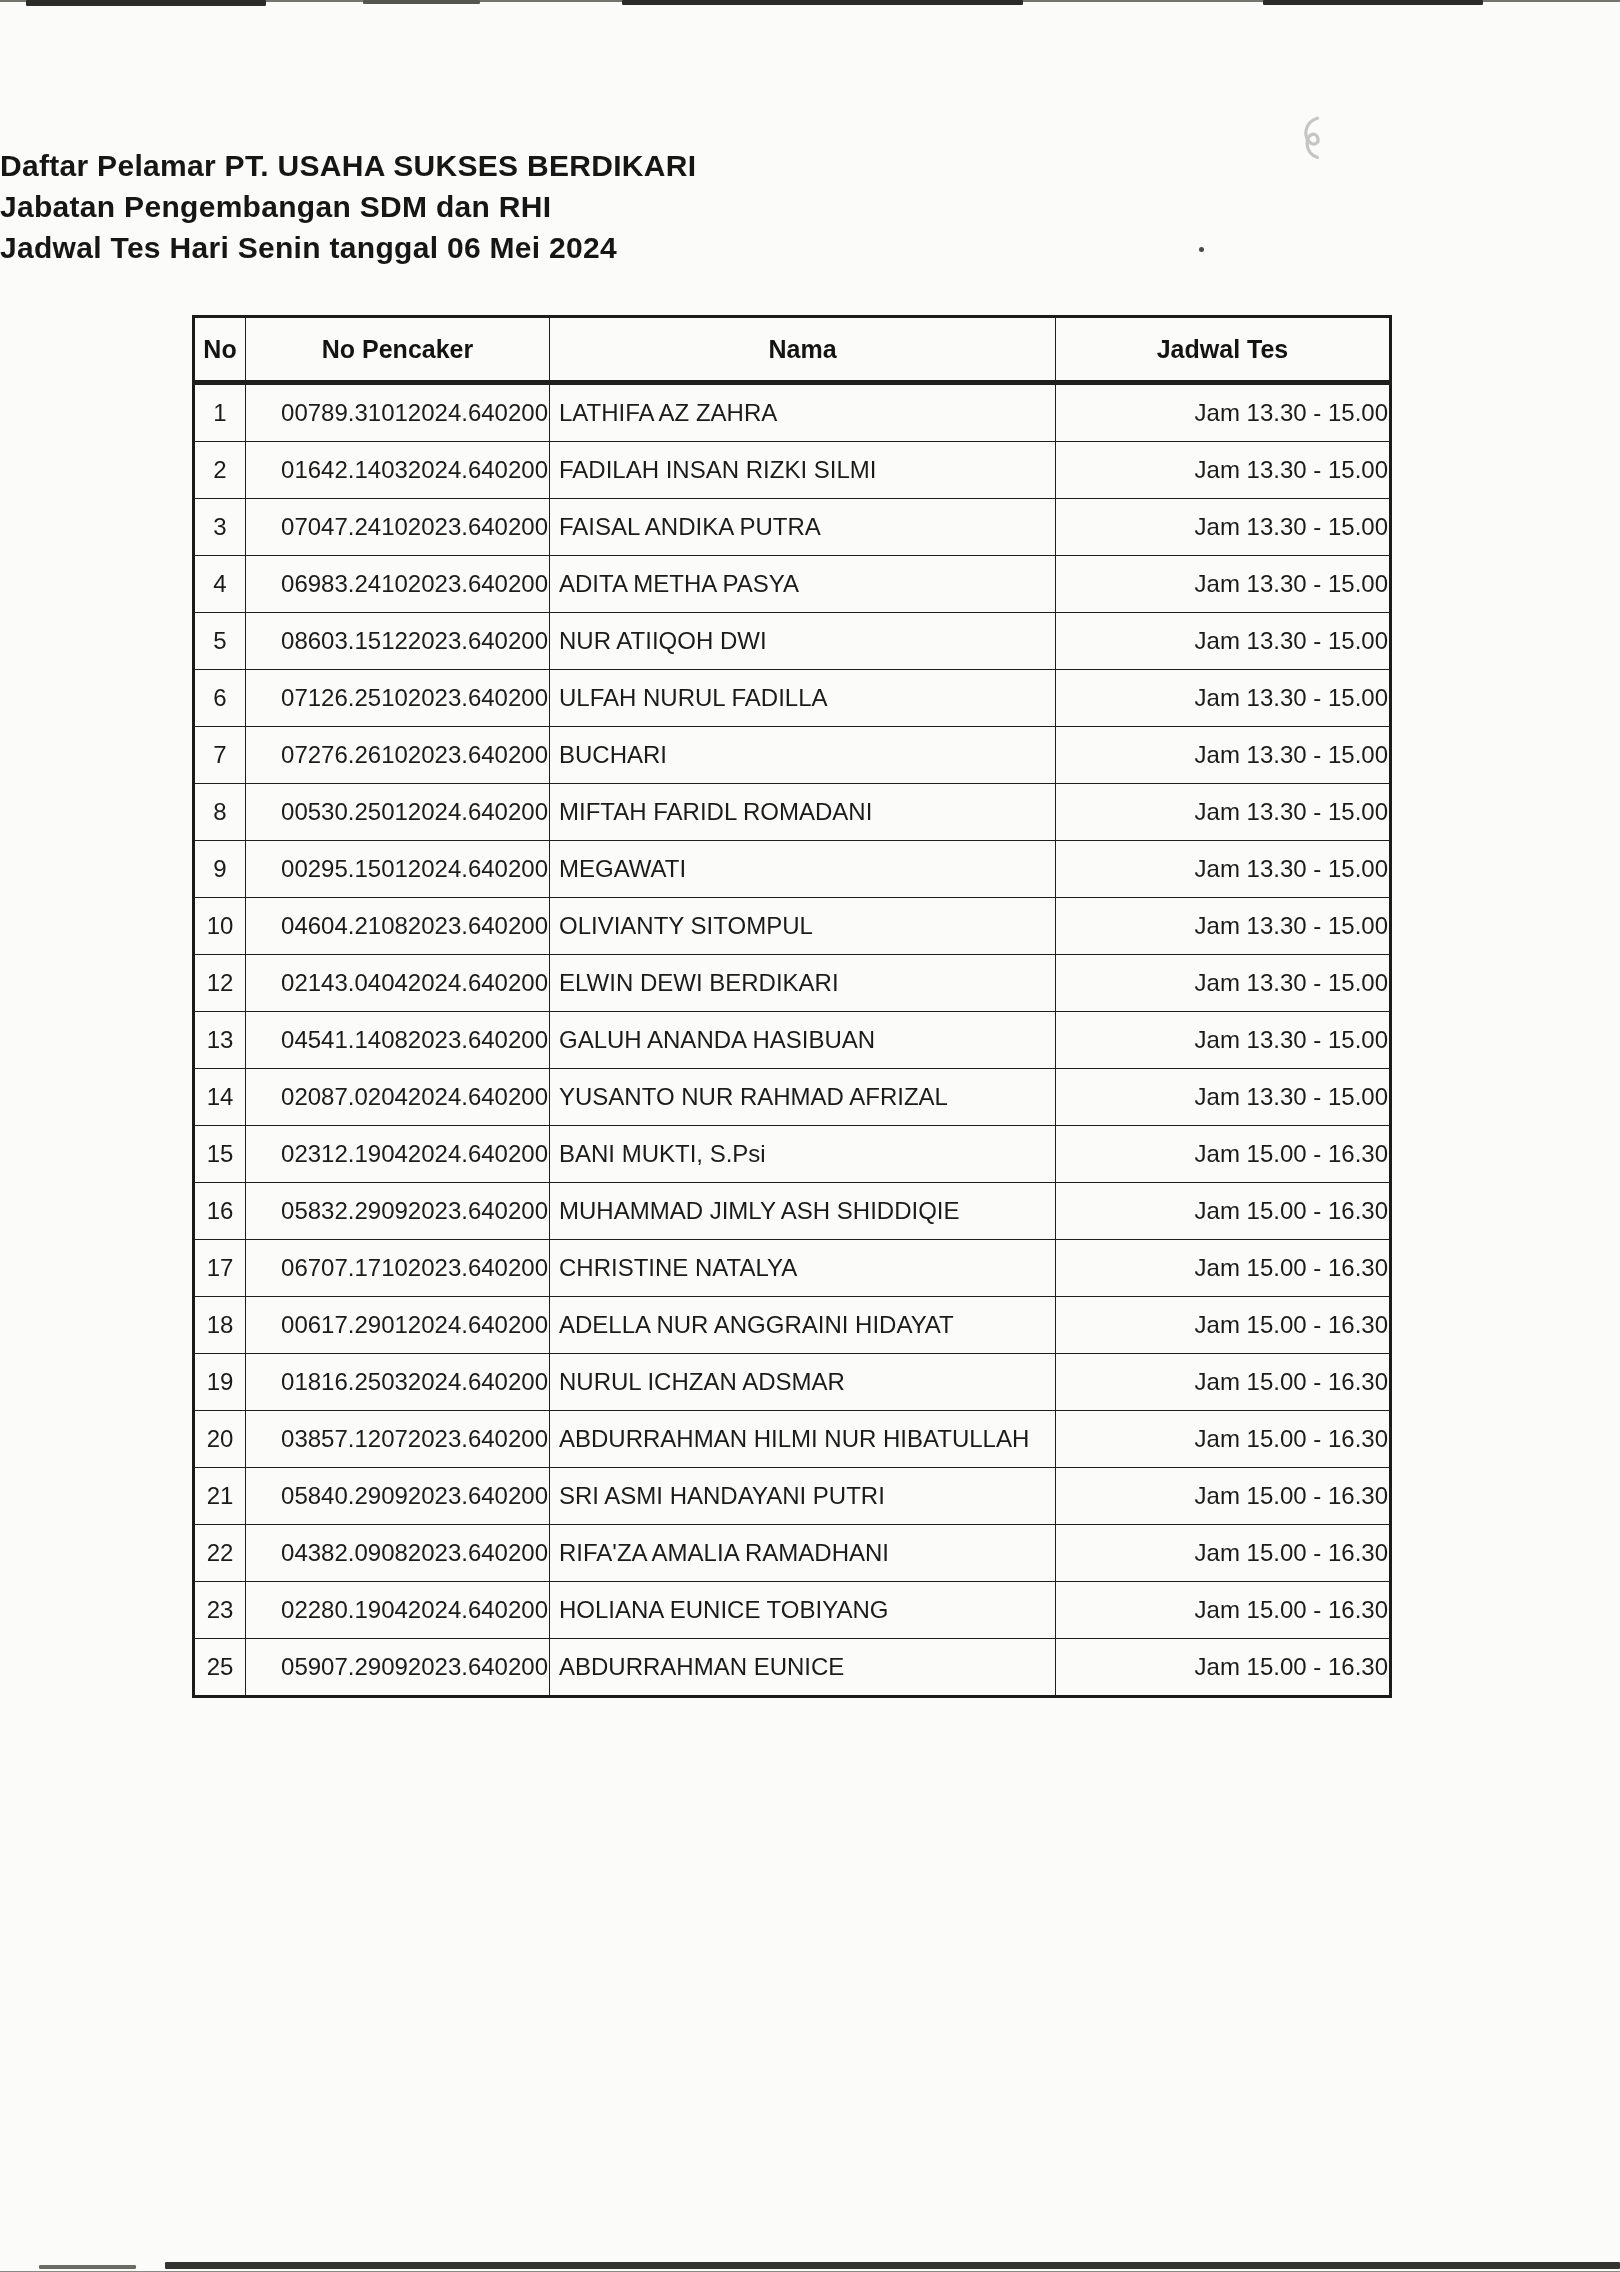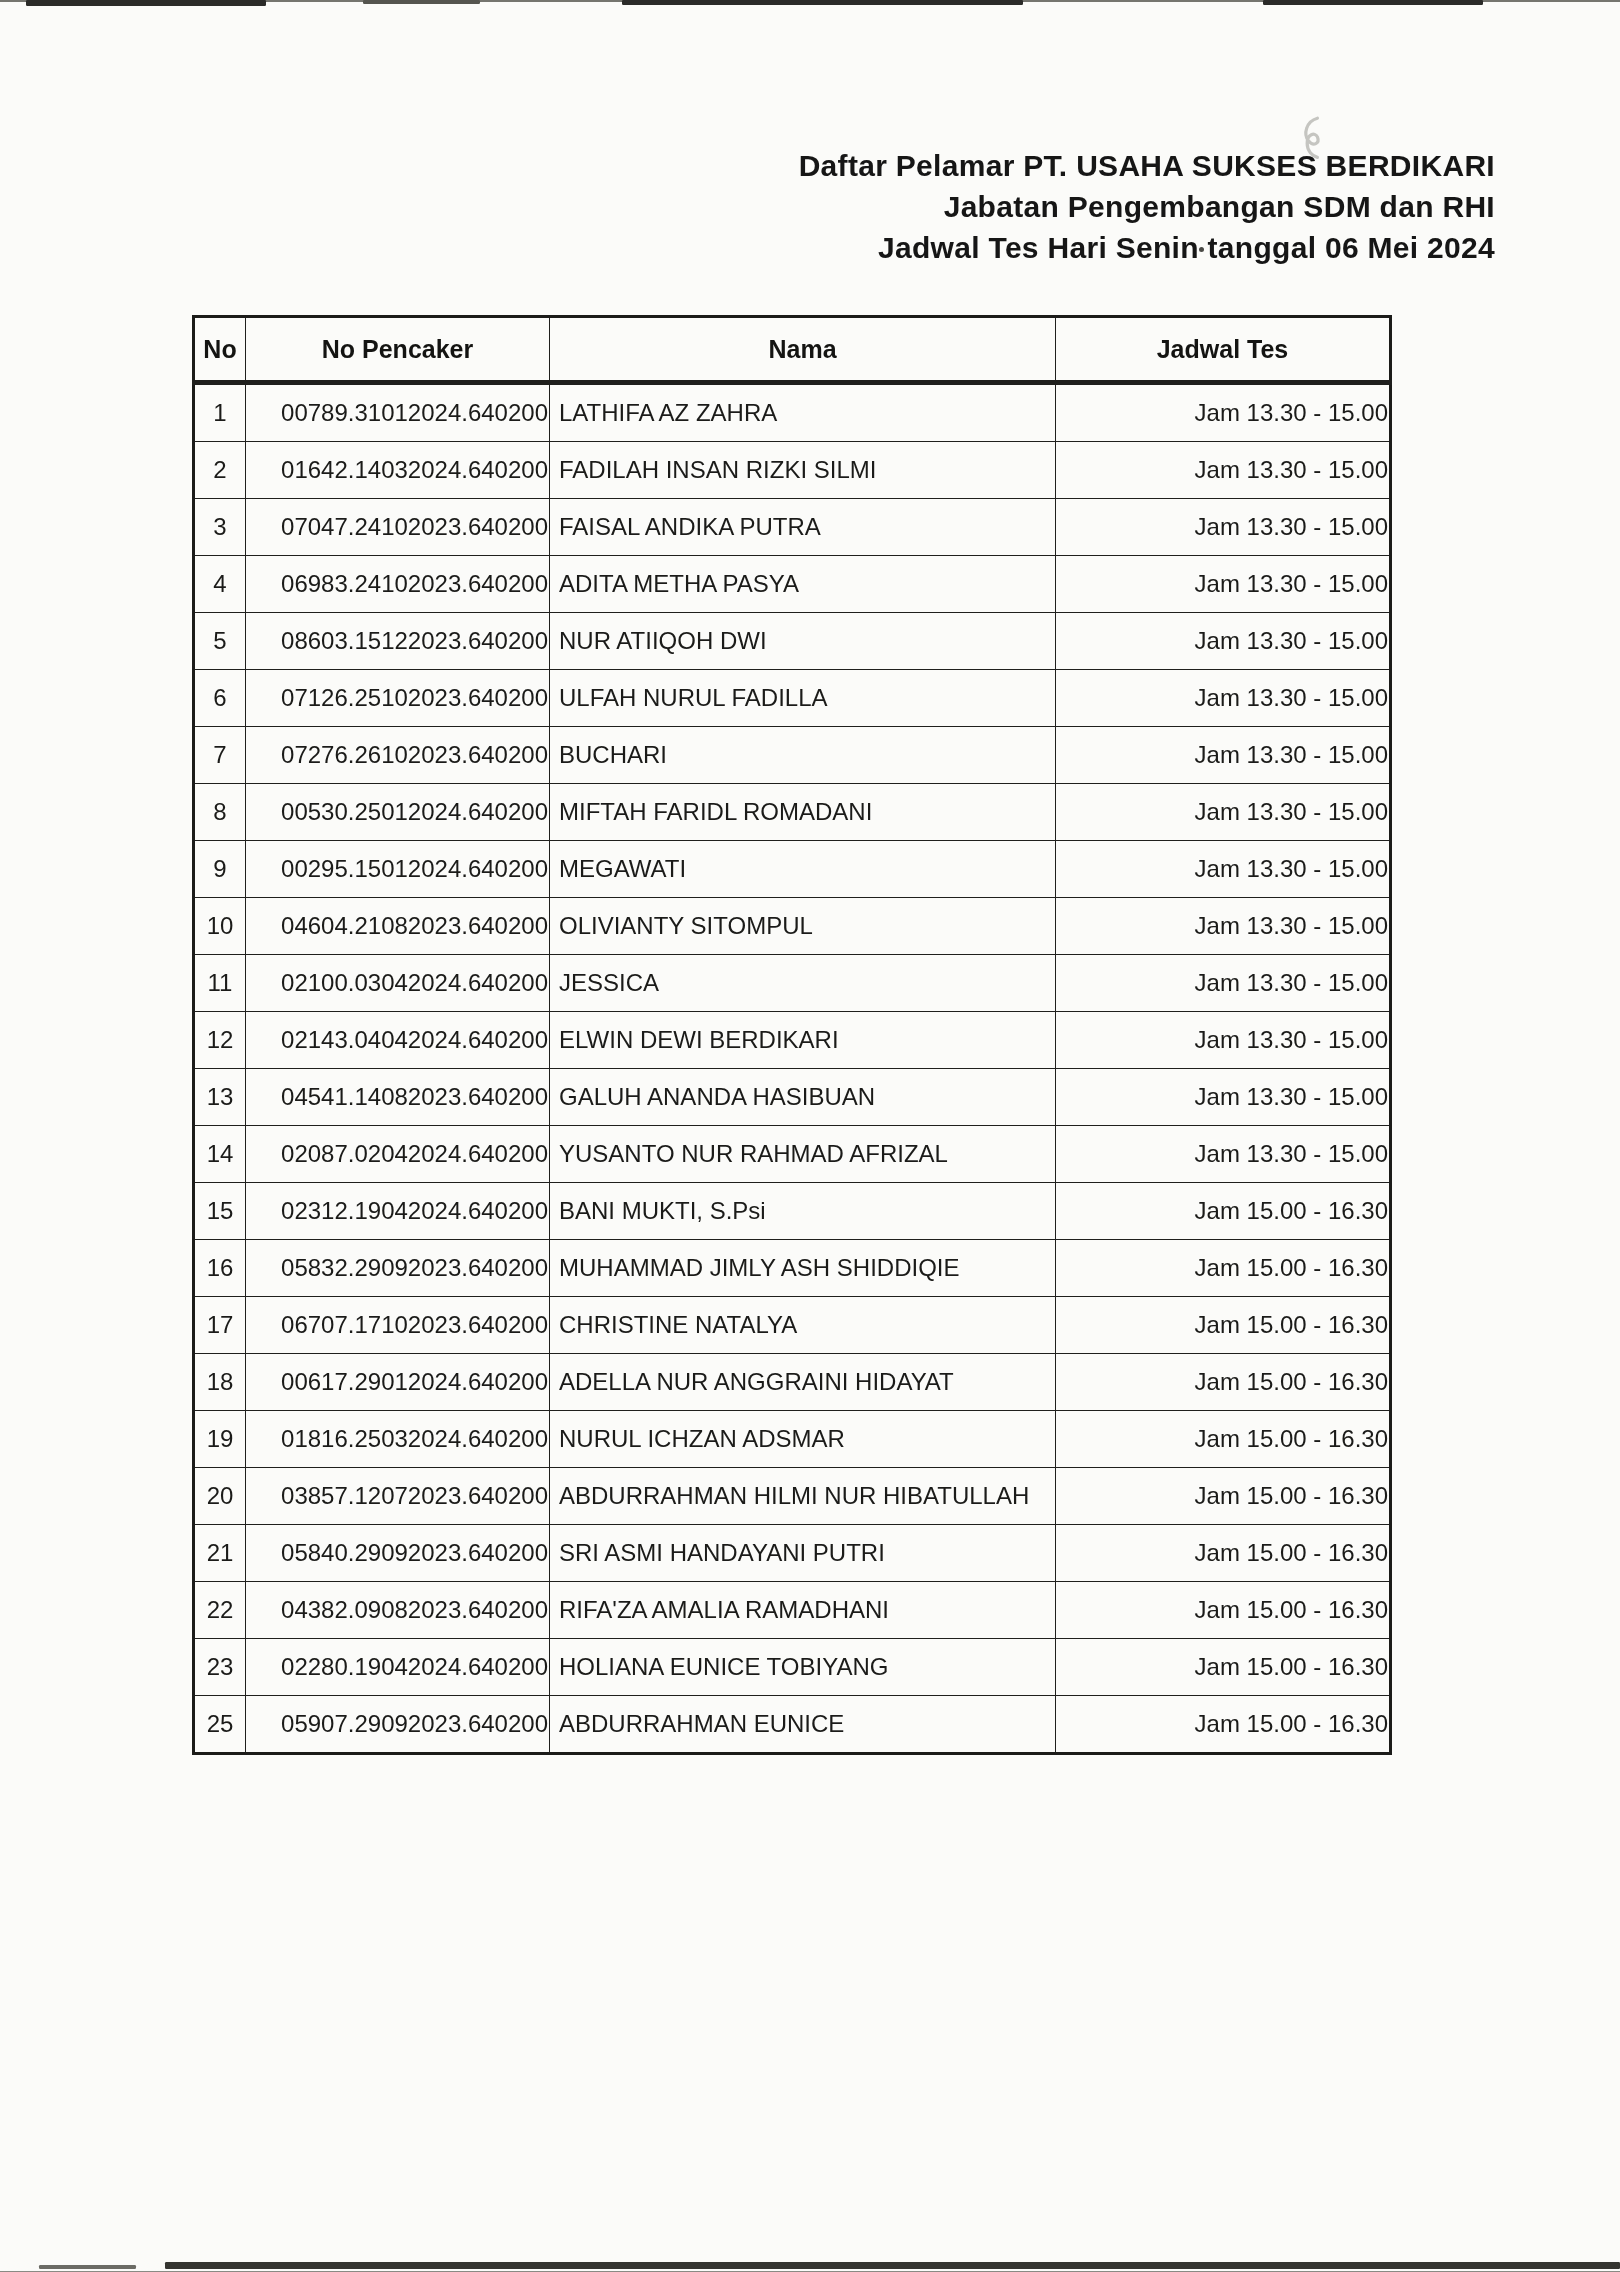--- a/index.html
+++ b/index.html
@@ -37,21 +37,21 @@
   .stray-dot {
     position: absolute; left: 1199px; top: 247px; width: 5.2px; height: 5.2px;
     border-radius: 50%; background: #4a4a46;
   }
 
   
   .doc-title {
     position: absolute;
     top: 145px; left: 0; right: 10px;
     padding-right: 116px; 
-    text-align: right;
+    text-align: left;
     font-weight: bold;
     font-size: 30px;
     line-height: 41px;
     color: #161616;
     letter-spacing: 0.3px;
   }
 
   
   .tbl-wrap { position: absolute; left: 160px; top: 315px; }
   table.applicants {
@@ -180,26 +180,20 @@
             <td class="col-2">MEGAWATI</td>
             <td class="col-3">Jam 13.30 - 15.00</td>
           </tr>
           <tr>
             <td class="col-0">10</td>
             <td class="col-1">04604.21082023.640200</td>
             <td class="col-2">OLIVIANTY SITOMPUL</td>
             <td class="col-3">Jam 13.30 - 15.00</td>
           </tr>
           <tr>
-            <td class="col-0">11</td>
-            <td class="col-1">02100.03042024.640200</td>
-            <td class="col-2">JESSICA</td>
-            <td class="col-3">Jam 13.30 - 15.00</td>
-          </tr>
-          <tr>
             <td class="col-0">12</td>
             <td class="col-1">02143.04042024.640200</td>
             <td class="col-2">ELWIN DEWI BERDIKARI</td>
             <td class="col-3">Jam 13.30 - 15.00</td>
           </tr>
           <tr>
             <td class="col-0">13</td>
             <td class="col-1">04541.14082023.640200</td>
             <td class="col-2">GALUH ANANDA HASIBUAN</td>
             <td class="col-3">Jam 13.30 - 15.00</td>

